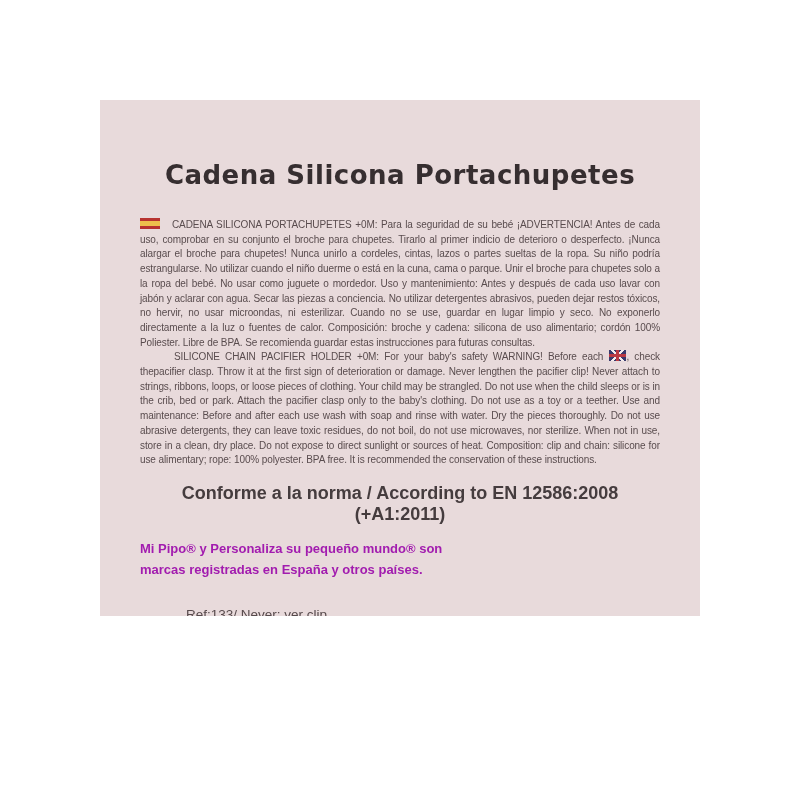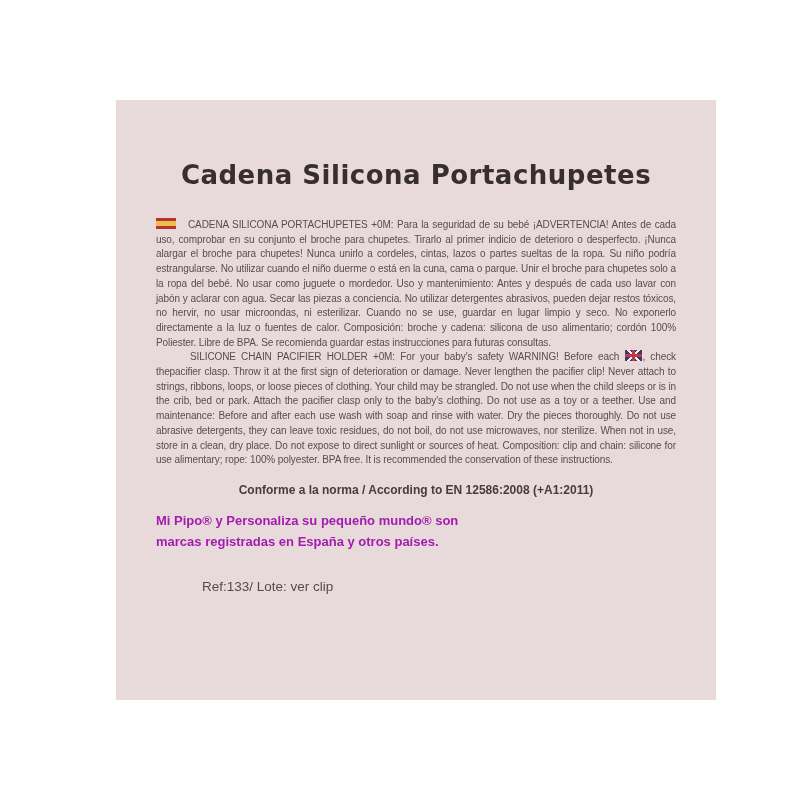--- a/index.html
+++ b/index.html
@@ -12,24 +12,24 @@
   }
   .page {
     position: relative;
     width: 800px;
     height: 800px;
     background: #ffffff;
     overflow: hidden;
   }
   .panel {
     position: absolute;
-    left: 116px;
+    left: 100px;
     top: 100px;
     width: 600px;
-    height: 600px;
+    height: 516px;
     background: #e8dadb;
     box-sizing: border-box;
     padding: 60px 40px 0 40px;
     color: #584b4d;
     overflow: hidden;
   }
   .title {
     margin: 0;
     font-family: "DejaVu Sans", sans-serif;
     font-weight: 700;
@@ -78,21 +78,21 @@
       linear-gradient(to bottom, transparent 4px, #bb3a44 4px, #bb3a44 7px, transparent 7px),
       linear-gradient(to right, transparent 7px, #bb3a44 7px, #bb3a44 10px, transparent 10px),
       linear-gradient(45deg, transparent 44%, #f4eced 44%, #f4eced 56%, transparent 56%),
       linear-gradient(135deg, transparent 44%, #f4eced 44%, #f4eced 56%, transparent 56%),
       #3a3a6c;
   }
   .norm {
     margin-top: 15px;
     text-align: center;
     font-weight: 700;
-    font-size: 12px;
+    font-size: 18px;
     color: #453c3e;
   }
   .cols {
     display: flex;
     justify-content: space-between;
     margin-top: 13px;
     font-size: 13px;
   }
   .col-left {
     width: 330px;
@@ -126,18 +126,18 @@
     <div class="text-block">
       <p class="para para-es"><span class="flag flag-es"></span><span>CADENA SILICONA PORTACHUPETES +0M: Para la seguridad de su bebé ¡ADVERTENCIA! Antes de cada uso, comprobar en su conjunto el broche para chupetes. Tirarlo al primer indicio de deterioro o desperfecto. ¡Nunca alargar el broche para chupetes! Nunca unirlo a cordeles, cintas, lazos o partes sueltas de la ropa. Su niño podría estrangularse. No utilizar cuando el niño duerme o está en la cuna, cama o parque. Unir el broche para chupetes solo a la ropa del bebé. No usar como juguete o mordedor.  Uso y mantenimiento: Antes y después de cada uso lavar con jabón y aclarar con agua. Secar las piezas a conciencia. No utilizar detergentes abrasivos, pueden dejar restos tóxicos, no hervir, no usar microondas, ni esterilizar. Cuando no se use, guardar en lugar limpio y seco. No exponerlo directamente a la luz o fuentes de calor. Composición: broche y cadena: silicona de uso alimentario; cordón 100% Poliester. Libre de BPA. Se recomienda guardar estas instrucciones para futuras consultas.</span></p>
       <p class="para para-en"><span>SILICONE CHAIN PACIFIER HOLDER +0M: For your baby's safety WARNING! Before each </span><span class="flag flag-uk"></span><span>, check thepacifier clasp. Throw it at the first sign of deterioration or damage. Never lengthen the pacifier clip! Never attach to strings, ribbons, loops, or loose pieces of clothing. Your child may be strangled. Do not use when the child sleeps or is in the crib, bed or park. Attach the pacifier clasp only to the baby's clothing. Do not use as a toy or a teether. Use and maintenance: Before and after each use wash with soap and rinse with water. Dry the pieces thoroughly. Do not use abrasive detergents, they can leave toxic residues, do not boil, do not use microwaves, nor sterilize. When not in use, store in a clean, dry place. Do not expose to direct sunlight or sources of heat. Composition: clip and chain: silicone for use alimentary; rope: 100% polyester. BPA free. It is recommended the conservation of these instructions.</span></p>
     </div>
 
     <div class="norm">Conforme a la norma / According to EN 12586:2008 (+A1:2011)</div>
 
     <div class="cols">
       <div class="col-left">
         <div class="trademark">Mi Pipo® y Personaliza su pequeño mundo® son marcas registradas en España y otros países.</div>
-        <div class="ref">Ref:133/ Lote: ver clip</div>
+        <div class="ref">Ref:133/ Never: ver clip</div>
       </div>
     </div>
 
   </div>
 </div>
 
 </body></html>

